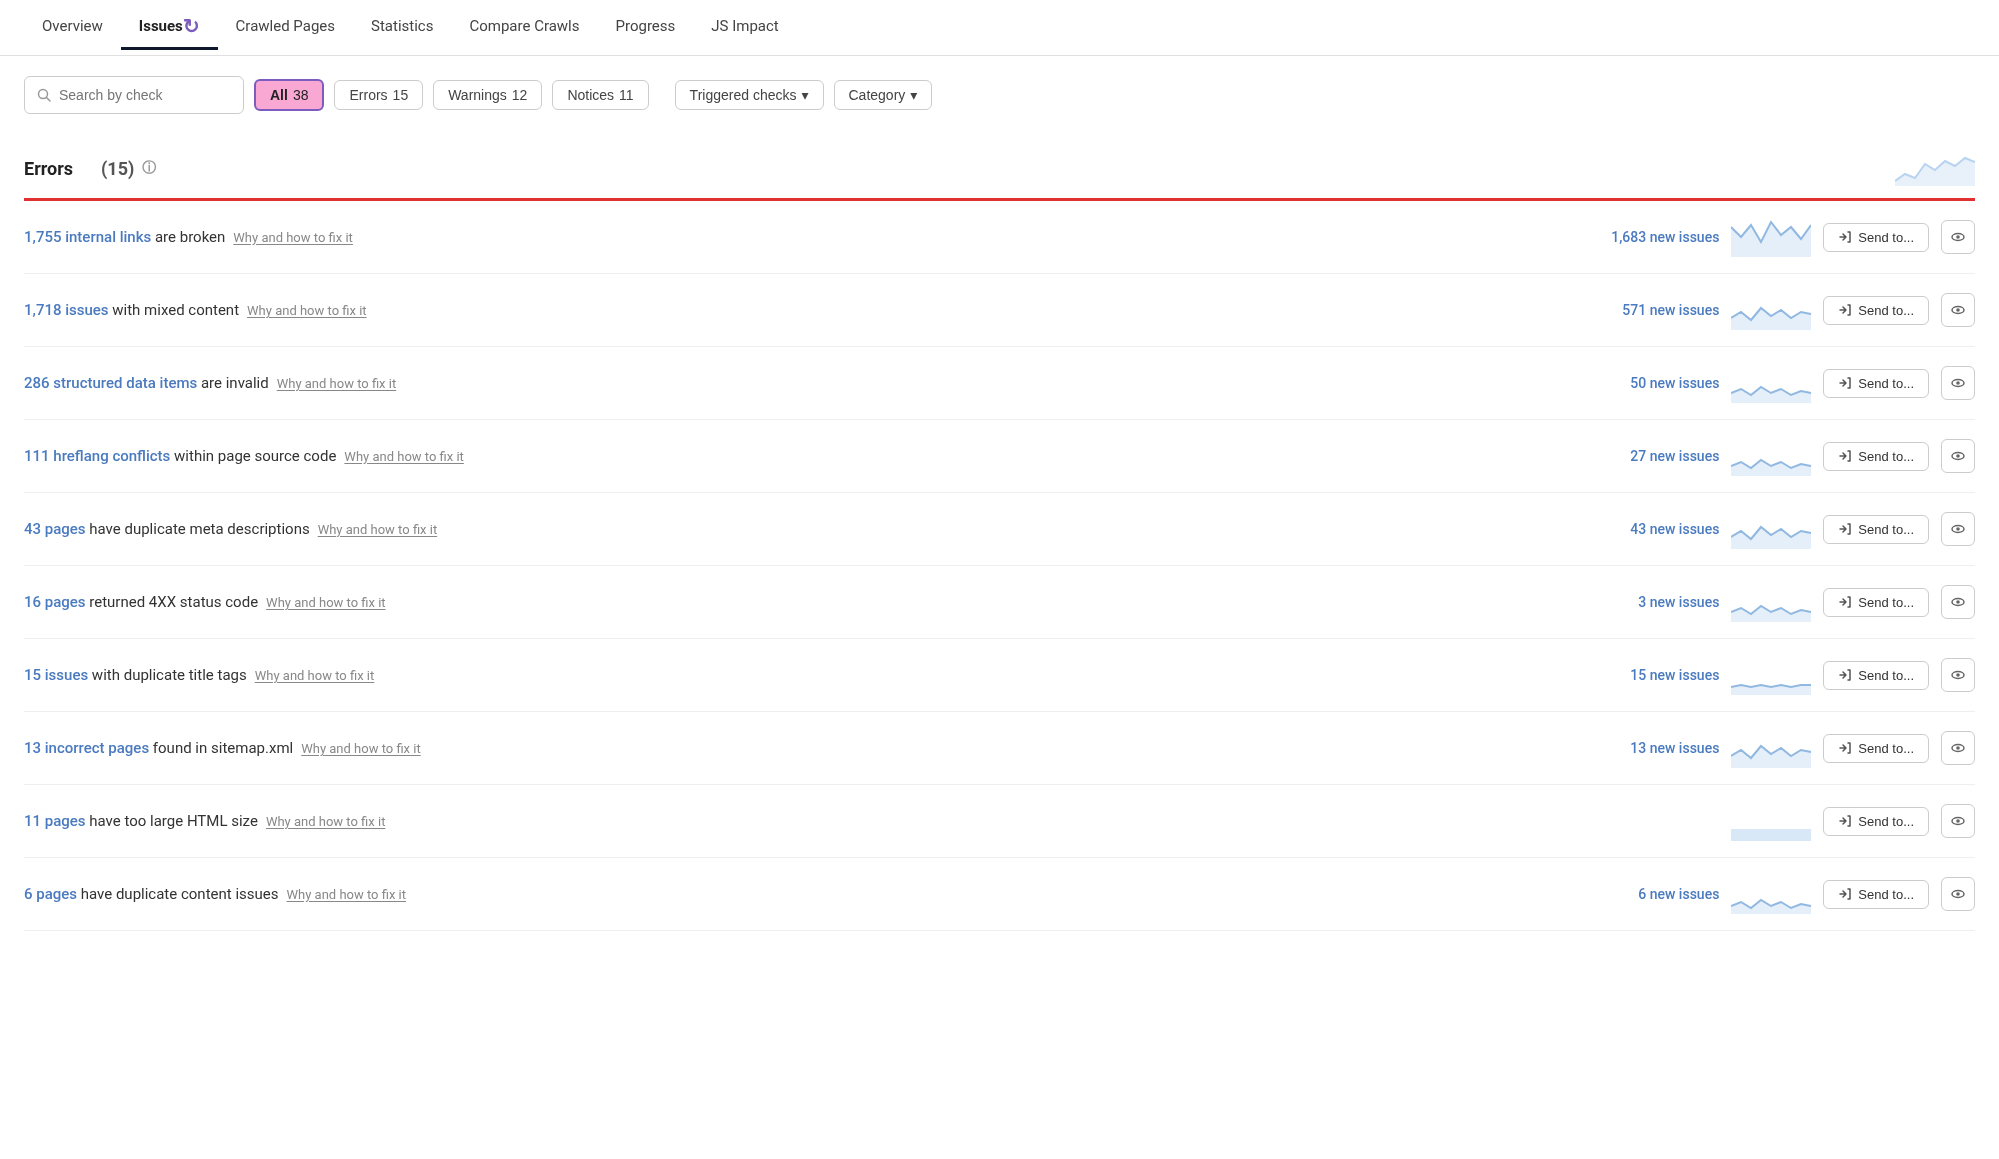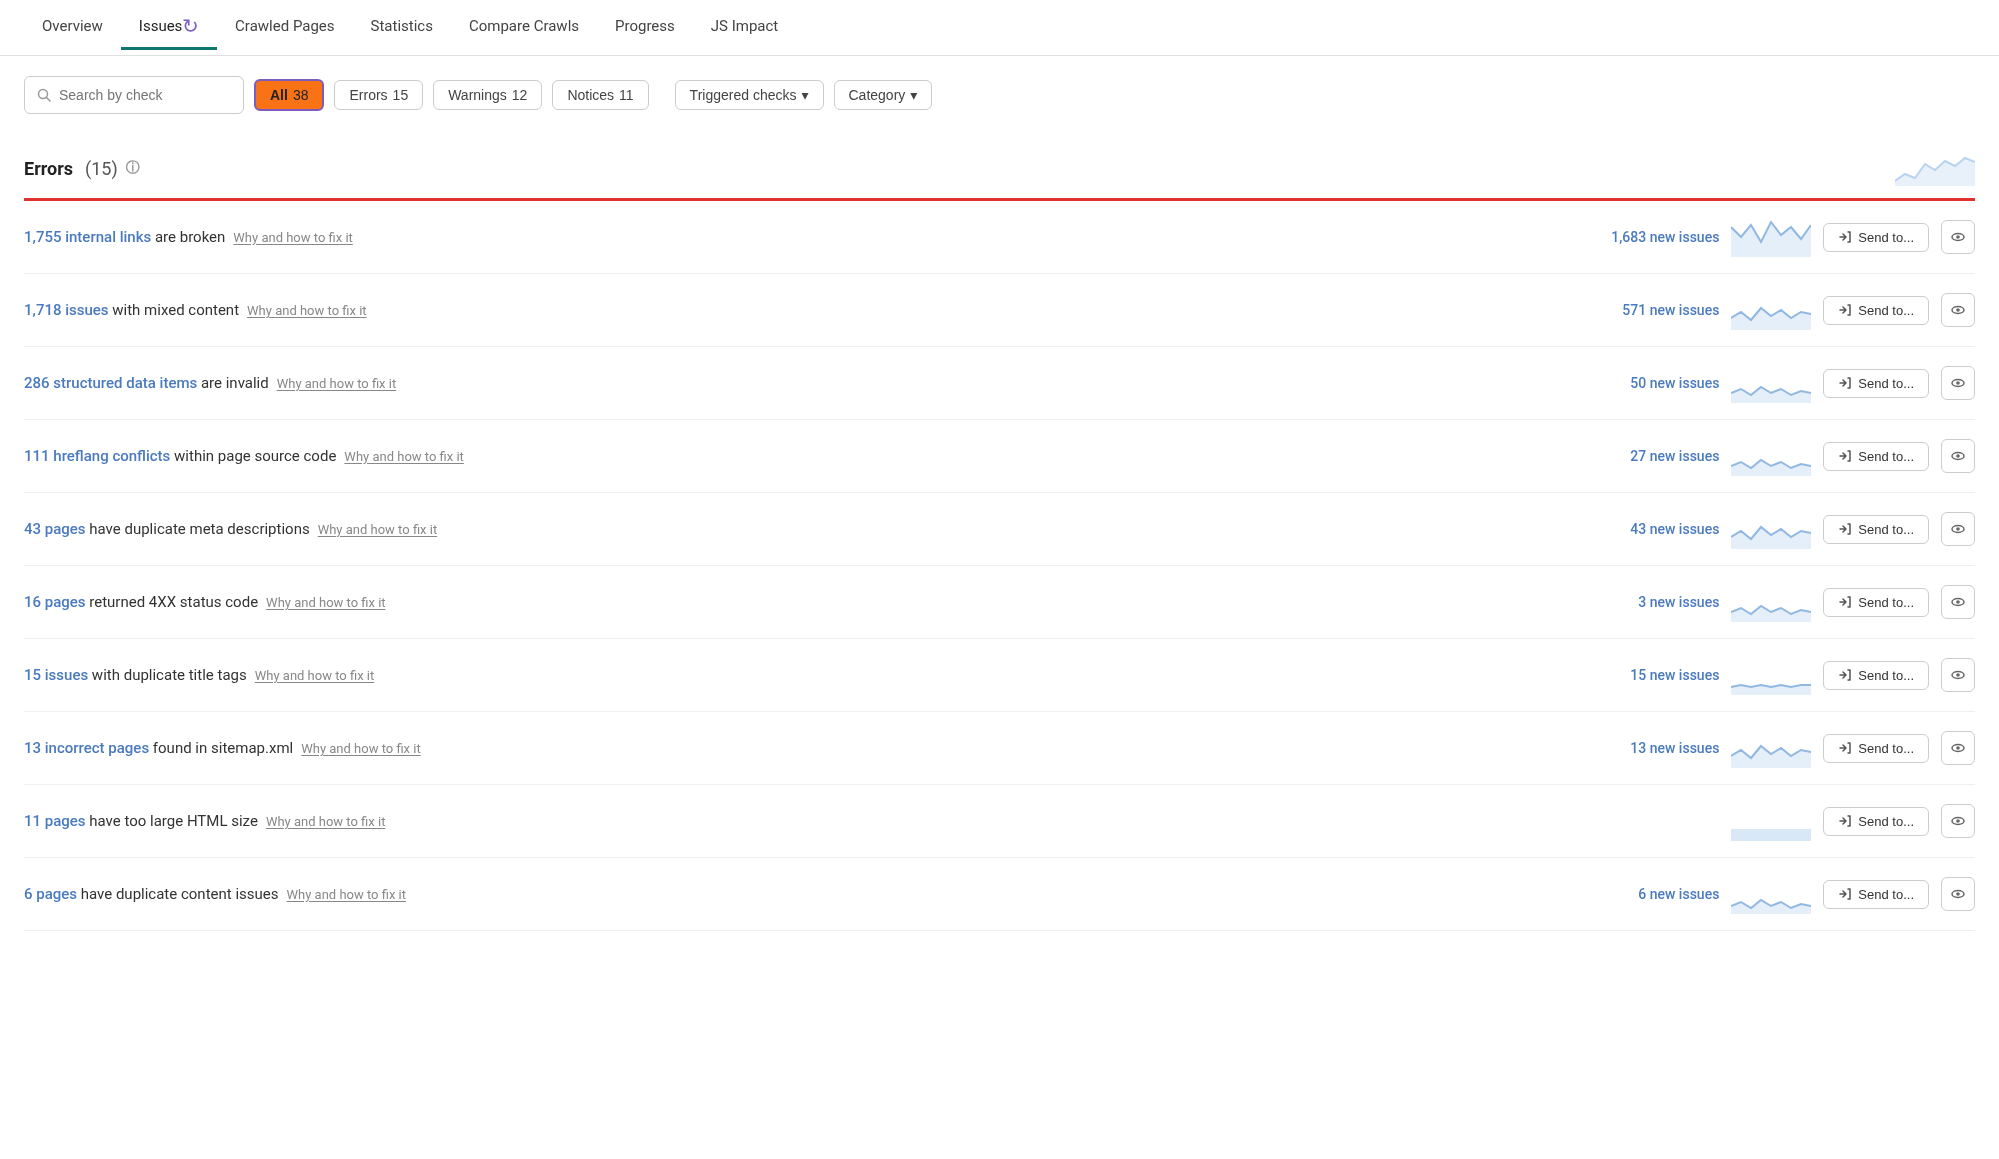--- a/index.html
+++ b/index.html
@@ -26,22 +26,22 @@
       align-items: center;
       font-size: 15px;
       color: #444;
       cursor: pointer;
       border-bottom: 3px solid transparent;
       text-decoration: none;
       position: relative;
     }
     .nav-tab.active {
       color: #222;
-      font-weight: 400;
-      border-bottom: 3px solid #0f766e;
+      font-weight: 700;
+      border-bottom: 3px solid #0f172a;
       text-align: center;
     }
 
     
     .main-content {
       background: #fff;
       min-height: calc(100vh - 56px);
       padding: 20px 24px;
     }
 
@@ -81,21 +81,21 @@
       gap: 5px;
       padding: 6px 14px;
       border-radius: 6px;
       border: 1px solid #ccc;
       background: #fff;
       font-size: 14px;
       cursor: pointer;
       color: #444;
     }
     .filter-btn.active {
-      background: #f97316;
+      background: #f9a8d4;
       border: 2px solid #7c5cbf;
       color: #222;
       font-weight: 600;
     }
     .filter-btn .count {
       font-weight: 400;
     }
 
     
     .section-header {
@@ -268,21 +268,21 @@
 
     <button class="filter-btn">
       <span>Category</span>
       <span>▾</span>
     </button>
   </div>
 
   <div class="section-header">
     <div class="section-title">
       <span>Errors</span>
-      <span style="font-weight:400; color:#555; margin-left:4px;">(15)</span>
+      <span style="font-weight:700; color:#555; margin-left:20px;">(15)</span>
       <span class="info-icon">ⓘ</span>
     </div>
     <div>
       <svg width="80" height="40" viewBox="0 0 80 40">
         <polyline points="0,35 10,28 20,32 30,18 40,24 50,15 60,20 70,12 80,16" fill="none" stroke="#b8d4f0" stroke-width="2"></polyline>
         <polygon points="0,35 10,28 20,32 30,18 40,24 50,15 60,20 70,12 80,16 80,40 0,40" fill="rgba(180,210,240,0.3)"></polygon>
       </svg>
     </div>
   </div>
 

